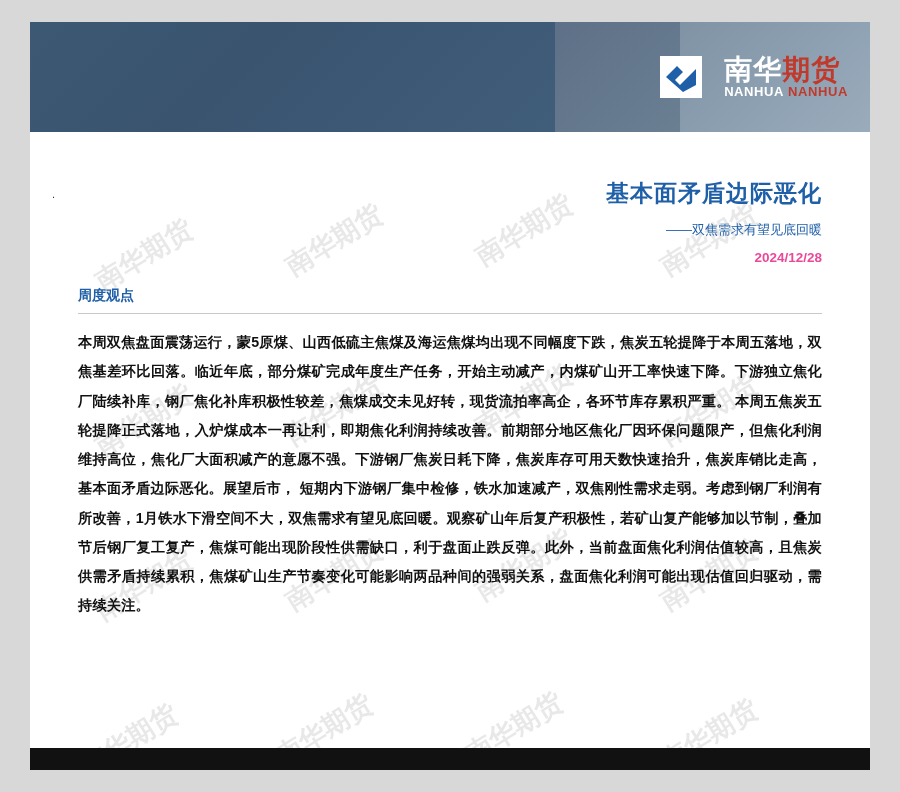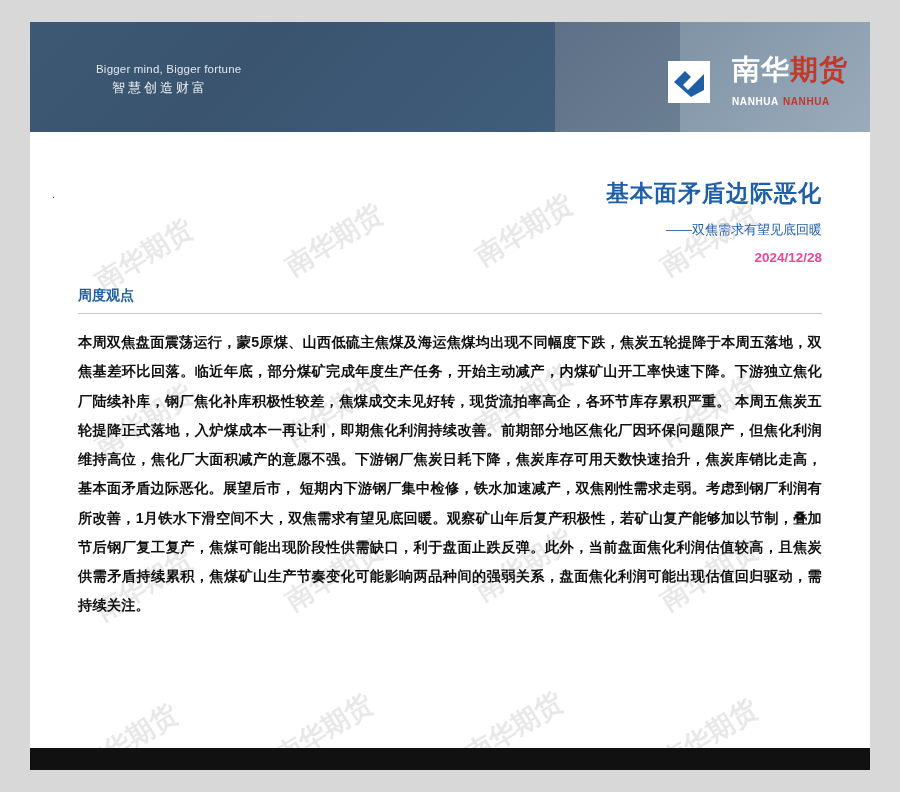--- a/index.html
+++ b/index.html
@@ -96,22 +96,22 @@
   .logo-cn span {
     font-size: 28px;
     font-weight: bold;
     letter-spacing: 1px;
     font-family: "DejaVu Sans", "Liberation Sans", sans-serif;
   }
   .logo-cn .blue { color: #ffffff; }
   .logo-cn .red { color: #c0392b; }
   .logo-en {
     display: flex;
-    margin-top: 13px;
-    font-size: 10px;
+    margin-top: 1px;
+    font-size: 13px;
     letter-spacing: 0.6px;
     font-weight: bold;
   }
   .logo-en .blue { color: #ffffff; }
   .logo-en .red { color: #c0392b; margin-left: 4px; }
 
   
   .content {
     position: relative;
     padding: 0 48px;
@@ -205,24 +205,20 @@
 </head>
 <body>
 
 <div class="page">
 
   <div class="banner">
     <div class="banner-left"></div>
     <div class="banner-mid"></div>
     <div class="banner-right"></div>
 
-    <div class="slogan">
-      <div class="en">Bigger mind, Bigger fortune</div>
-      <div class="cn">智慧创造财富</div>
-    </div>
 
     <div class="logo-wrap">
       <div class="logo-mark">
         <svg width="36" height="36" viewBox="0 0 36 36" aria-hidden="true">
           <polygon points="3,18 14,7 20,13 12,21 17,26 33,10 33,26 20,33 3,18" fill="#1f5fa8"></polygon>
         </svg>
       </div>
       <div class="logo-text">
         <div class="logo-cn">
           <span class="blue">南华</span>

